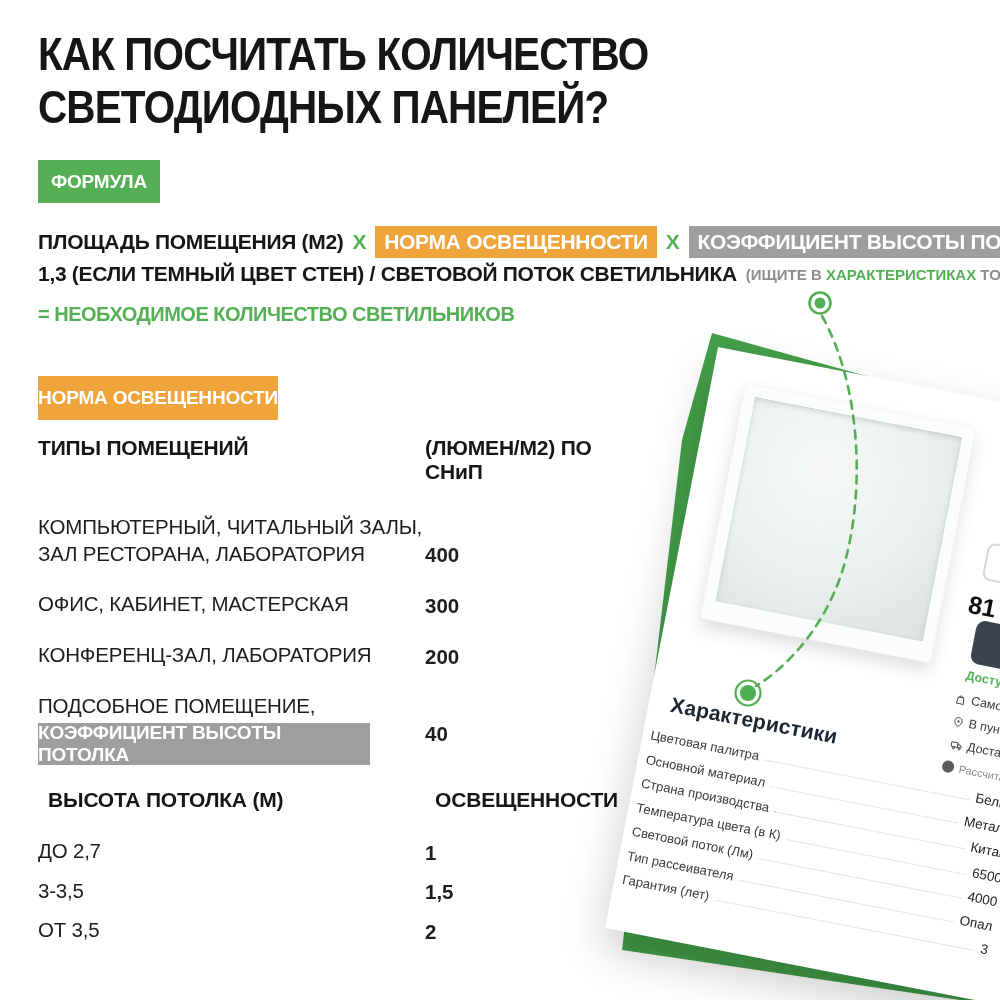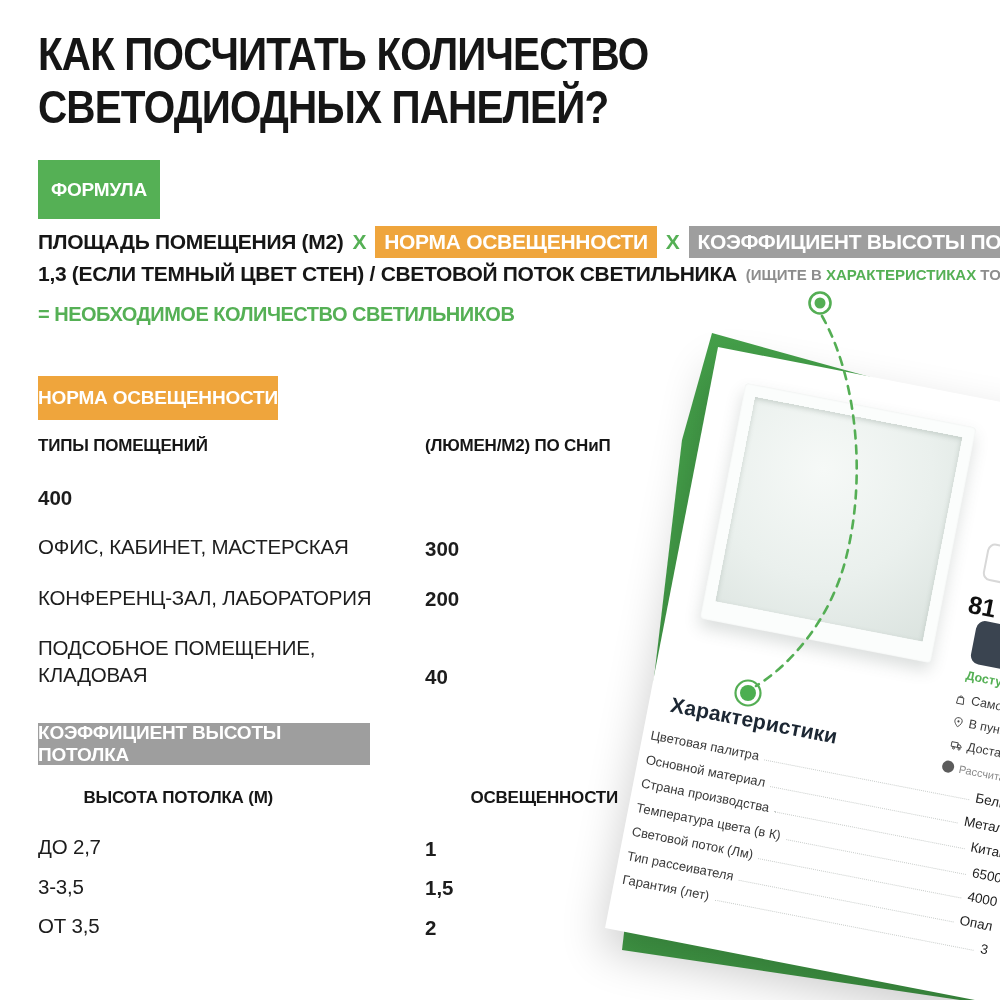--- a/index.html
+++ b/index.html
@@ -10,41 +10,41 @@
   html,body{background:#fff;}
   body{font-family:"Liberation Sans",sans-serif;}
   .page{position:relative;width:1000px;height:1000px;overflow:hidden;background:#fff;}
 
   
   .title{position:absolute;left:38px;top:28px;font-size:46px;font-weight:bold;
          color:var(--ink);line-height:1.16;letter-spacing:-1px;
          transform:scaleX(.88);transform-origin:0 0;white-space:pre-line;}
   .badge{position:absolute;display:flex;align-items:center;justify-content:center;
          color:#fff;font-weight:bold;font-size:19px;letter-spacing:-.2px;}
-  .badge-formula{left:38px;top:160px;width:122px;height:59px;background:var(--green);}
+  .badge-formula{left:38px;top:160px;width:122px;height:43px;background:var(--green);}
   .badge-norm{left:38px;top:376px;width:240px;height:44px;background:var(--orange);}
   .badge-coef{left:38px;top:723px;width:332px;height:42px;background:var(--gray);}
 
   .formula-line{position:absolute;left:38px;display:flex;align-items:center;gap:9px;
                 font-size:21px;font-weight:bold;color:var(--ink);letter-spacing:-.3px;white-space:nowrap;}
   .f1{top:226px;}
   .f2{top:262px;}
   .x-sep{color:var(--green);}
   .chip{color:#fff;padding:4px 9px;}
   .chip-orange{background:var(--orange);}
   .chip-gray{background:var(--gray);}
   .note{font-size:15px;color:var(--muted);letter-spacing:0;}
   .note .link{color:var(--green);}
   .result-line{position:absolute;left:38px;top:303px;font-size:20px;font-weight:bold;
                color:var(--green);letter-spacing:-.5px;white-space:nowrap;}
 
   .spec-table{position:absolute;left:38px;width:580px;}
   .t-illum{top:436px;}
   .t-ceil{top:788px;}
-  .spec-head{display:flex;font-weight:bold;font-size:17px;color:var(--ink);letter-spacing:-.2px;}
+  .spec-head{display:flex;font-weight:bold;font-size:21px;color:var(--ink);letter-spacing:-.2px;}
   .spec-head .c1, .spec-row .c1{flex:0 0 387px;}
   .spec-row{display:flex;align-items:flex-end;font-size:20.5px;color:#1d1d1d;}
   .spec-row .c1{white-space:pre-line;line-height:1.3;letter-spacing:-.2px;}
   .spec-row .c2{font-weight:bold;text-align:center;}
   .t-illum .spec-head{margin-bottom:30px;}
   .t-illum .spec-row{margin-bottom:24px;}
   .t-ceil .spec-head{margin-bottom:26px;justify-content:flex-end;}
   .t-ceil .spec-row{margin-bottom:13px;}
 
   
@@ -118,20 +118,22 @@
 
   <div class="badge badge-norm">
     <span>НОРМА ОСВЕЩЕННОСТИ</span>
   </div>
   <div class="spec-table t-illum">
     <div class="spec-head">
       <span class="c1">ТИПЫ ПОМЕЩЕНИЙ</span>
       <span class="c2">(ЛЮМЕН/М2) ПО СНиП</span>
     </div>
     <div class="spec-row">
+      <span class="c1">КОМПЬЮТЕРНЫЙ, ЧИТАЛЬНЫЙ ЗАЛЫ,
+ЗАЛ РЕСТОРАНА, ЛАБОРАТОРИЯ</span>
       <span class="c2">400</span>
     </div>
     <div class="spec-row">
       <span class="c1">ОФИС, КАБИНЕТ, МАСТЕРСКАЯ</span>
       <span class="c2">300</span>
     </div>
     <div class="spec-row">
       <span class="c1">КОНФЕРЕНЦ-ЗАЛ, ЛАБОРАТОРИЯ</span>
       <span class="c2">200</span>
     </div>

